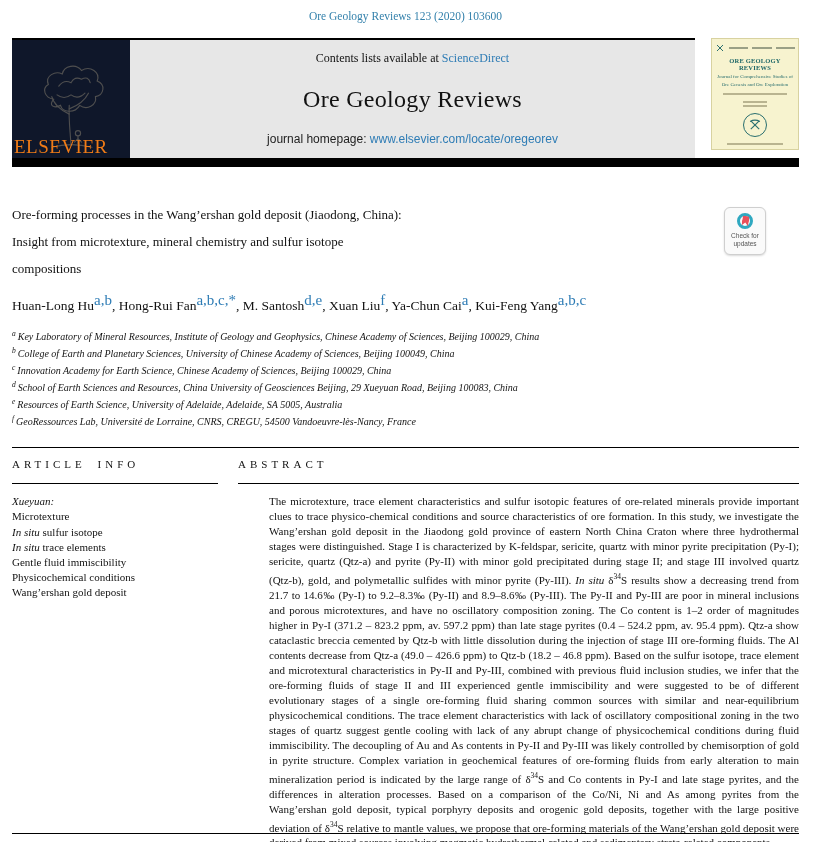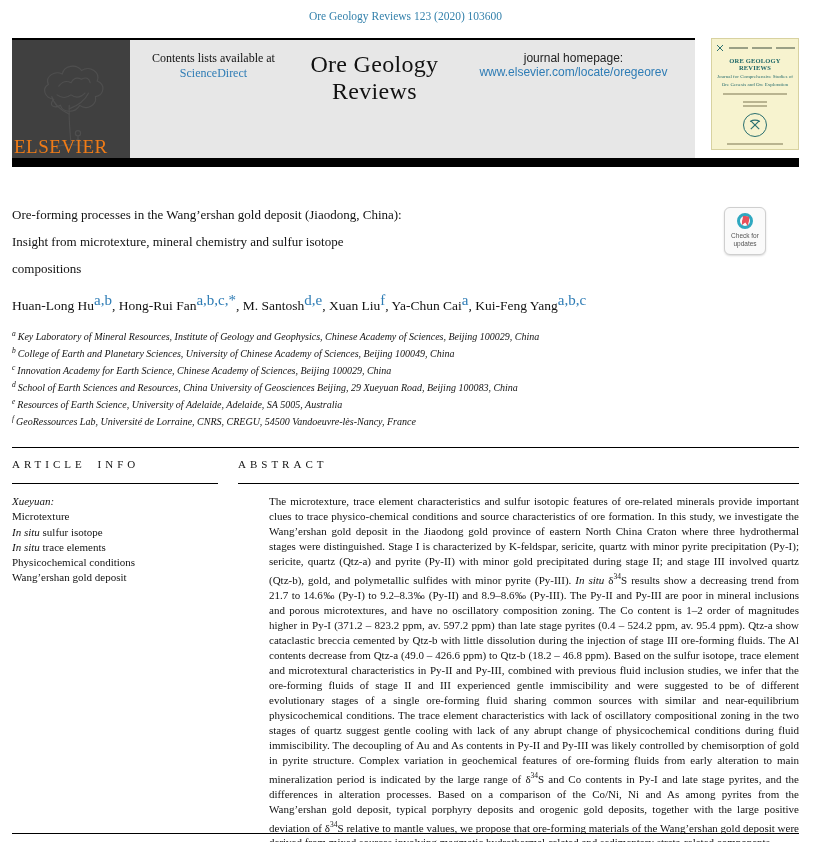--- a/index.html
+++ b/index.html
@@ -15,24 +15,24 @@
   html,body{background:#fff;}
   body{font-family:"Liberation Serif", serif;color:var(--ink);}
   .page{position:relative;width:811px;height:842px;background:#fff;padding:0 12px;overflow:hidden;}
 
   
   .citation{margin-top:10px;text-align:center;font-size:11.5px;color:var(--citation-blue);}
 
   
   .masthead{display:flex;margin-top:16px;}
   .mast-left{flex:1;display:flex;border-top:2px solid #000;height:120px;}
-  .logo-area{width:118px;background:#404040;position:relative;padding-top:20px;}
+  .logo-area{width:118px;background:#0f172a;position:relative;padding-top:20px;}
   .logo-area svg{display:block;margin:0 auto;}
   .elsevier-word{position:absolute;left:2px;bottom:0px;font-size:19px;color:var(--elsevier-orange);letter-spacing:.5px;font-family:"Liberation Serif",serif;}
-  .graybox{flex:1;background:#e7e7e7;display:flex;flex-direction:row;justify-content:space-between;text-align:center;padding:11px 8px 12px;}
+  .graybox{flex:1;background:#e7e7e7;display:flex;flex-direction:column;justify-content:space-between;text-align:center;padding:11px 8px 12px;}
   .contents-line{font-size:12px;}
   .contents-line a{color:var(--link-blue);text-decoration:none;}
   .journal-title{font-size:24px;letter-spacing:.3px;}
   .homepage-line{font-family:"Liberation Sans",sans-serif;font-size:12px;color:#222;}
   .homepage-line a{color:var(--link-blue);text-decoration:none;}
 
   
   .cover{width:88px;height:112px;margin-left:16px;background:#f7f3cf;border:1px solid #d8d2a0;padding:4px 3px;display:flex;flex-direction:column;align-items:center;font-family:"Liberation Serif",serif;}
   .cover-topline{width:100%;display:flex;align-items:center;gap:4px;margin-bottom:4px;}
   .cover-topline .bar{flex:1;height:2px;background:#9aa086;}
@@ -171,20 +171,21 @@
   <hr class="rule">
 
   <div class="columns">
     <div class="col-left">
       <div class="sec-head">ARTICLE INFO</div>
       <div class="kw-block">
         <div class="kw-label">Xueyuan:</div>
         <div class="kw"><i></i><span>Microtexture</span></div>
         <div class="kw"><i>In situ</i><span> sulfur isotope</span></div>
         <div class="kw"><i>In situ</i><span> trace elements</span></div>
+        <div class="kw"><i></i><span>Gentle fluid immiscibility</span></div>
         <div class="kw"><i></i><span>Physicochemical conditions</span></div>
         <div class="kw"><i></i><span>Wang’ershan gold deposit</span></div>
       </div>
     </div>
     <div class="col-right">
       <div class="sec-head">ABSTRACT</div>
       <div class="abstract"><span>The microtexture, trace element characteristics and sulfur isotopic features of ore-related minerals provide important clues to trace physico-chemical conditions and source characteristics of ore formation. In this study, we investigate the Wang’ershan gold deposit in the Jiaodong gold province of eastern North China Craton where three hydrothermal stages were distinguished. Stage I is characterized by K-feldspar, sericite, quartz with minor pyrite precipitation (Py-I); sericite, quartz (Qtz-a) and pyrite (Py-II) with minor gold precipitated during stage II; and stage III involved quartz (Qtz-b), gold, and polymetallic sulfides with minor pyrite (Py-III). </span><i>In situ</i><span> δ</span><sup>34</sup><span>S results show a decreasing trend from 21.7 to 14.6‰ (Py-I) to 9.2–8.3‰ (Py-II) and 8.9–8.6‰ (Py-III). The Py-II and Py-III are poor in mineral inclusions and porous microtextures, and have no oscillatory composition zoning. The Co content is 1–2 order of magnitudes higher in Py-I (371.2 – 823.2 ppm, av. 597.2 ppm) than late stage pyrites (0.4 – 524.2 ppm, av. 95.4 ppm). Qtz-a show cataclastic breccia cemented by Qtz-b with little dissolution during the injection of stage III ore-forming fluids. The Al contents decrease from Qtz-a (49.0 – 426.6 ppm) to Qtz-b (18.2 – 46.8 ppm). Based on the sulfur isotope, trace element and microtextural characteristics in Py-II and Py-III, combined with previous fluid inclusion studies, we infer that the ore-forming fluids of stage II and III experienced gentle immiscibility and were suggested to be of different evolutionary stages of a single ore-forming fluid sharing common sources with similar and near-equilibrium physicochemical conditions. The trace element characteristics with lack of oscillatory compositional zoning in the two stages of quartz suggest gentle cooling with lack of any abrupt change of physicochemical conditions during fluid immiscibility. The decoupling of Au and As contents in Py-II and Py-III was likely controlled by chemisorption of gold in pyrite structure. Complex variation in geochemical features of ore-forming fluids from early alteration to main mineralization period is indicated by the large range of δ</span><sup>34</sup><span>S and Co contents in Py-I and late stage pyrites, and the differences in alteration processes. Based on a comparison of the Co/Ni, Ni and As among pyrites from the Wang’ershan gold deposit, typical porphyry deposits and orogenic gold deposits, together with the large positive deviation of δ</span><sup>34</sup><span>S relative to mantle values, we propose that ore-forming materials of the Wang’ershan gold deposit were derived from mixed sources involving magmatic hydrothermal-related and sedimentary strata-related components.</span></div>
     </div>
   </div>
 

